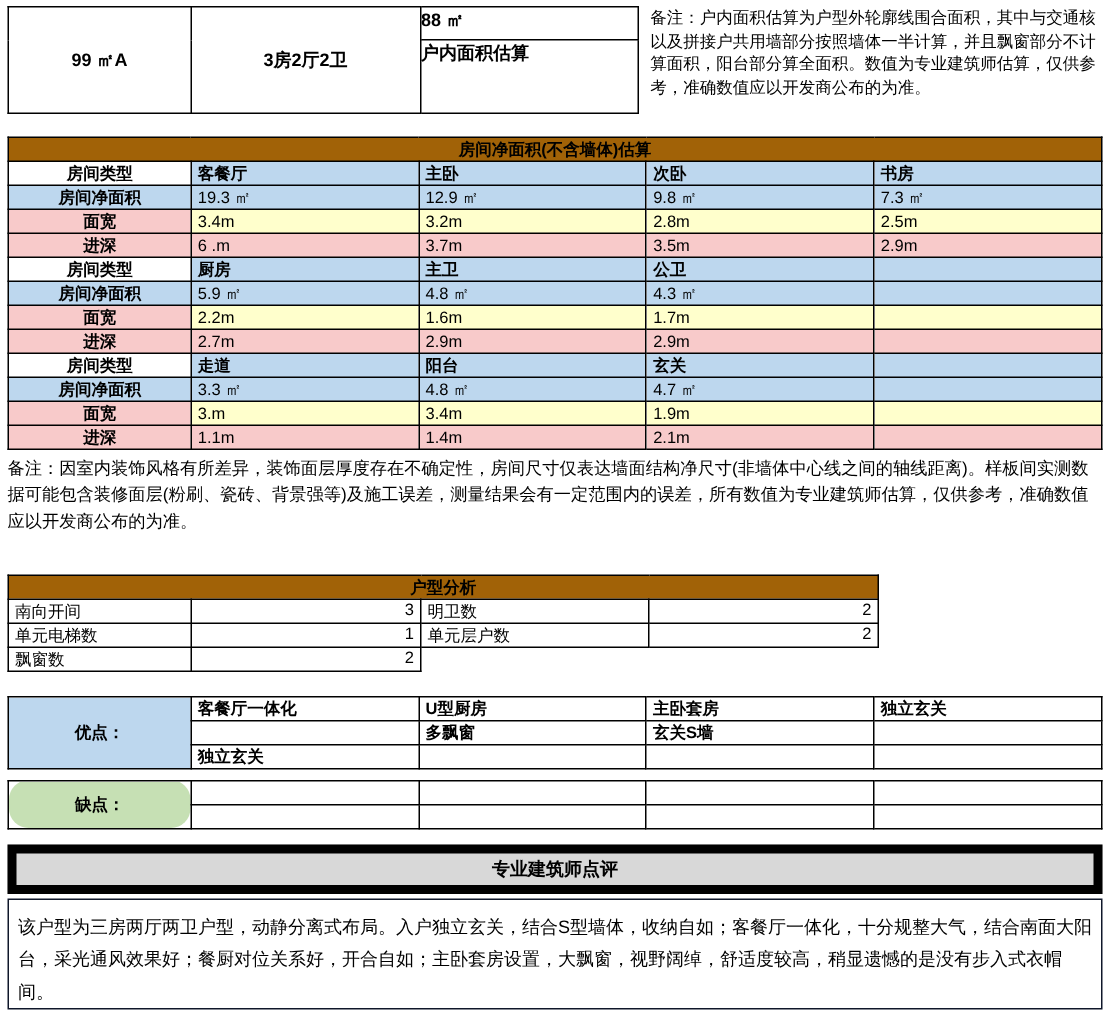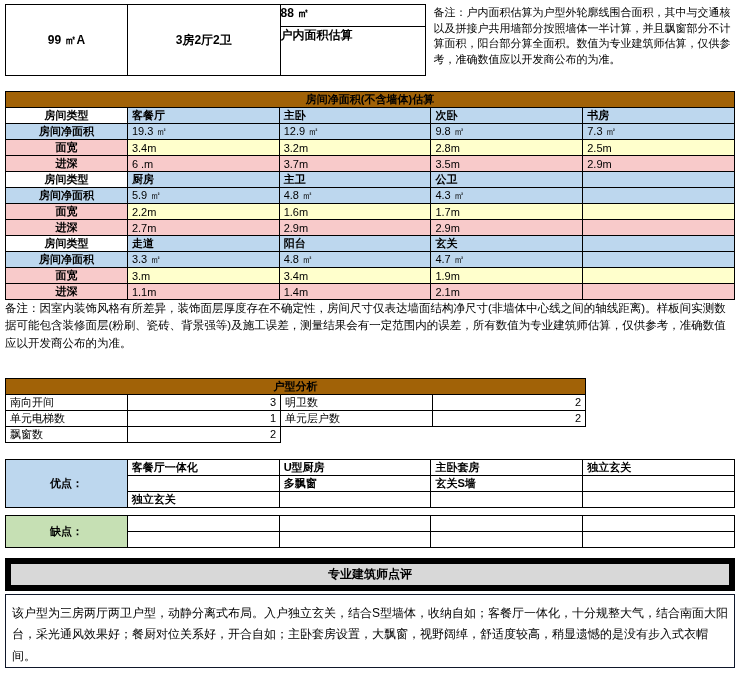--- a/index.html
+++ b/index.html
@@ -29,29 +29,29 @@
   .bold { font-weight:bold; }
   .bgW { background:#ffffff; }
   .bgB { background:#bdd7ee; }
   .bgY { background:#ffffcc; }
   .bgP { background:#f8caca; }
   .bgG { background:#c6e0b4; }
   .num { text-align:right; }
   .noborder { border:none !important; }
 
   .room-table { margin-top:15px; }
-  .note { font-size:11.5px; line-height:1.5; width:730px; }
+  .note { font-size:11.5px; line-height:1.5; margin-top:5px; width:730px; }
 
   .analysis { margin-top:26px; }
   .pros { margin-top:16px; }
   .pros td, .cons td { height:21px; }
   .plabel { text-align:center; font-weight:bold; }
   .pv { font-weight:bold; }
   .cons { margin-top:7px; }
-  .cons td { height:17px; }
+  .cons td { height:17px;border-radius:13px; }
 
   .review { margin-top:10px; }
   .band-full { border:6px solid #000000; background:#d8d8d8; text-align:center; font-weight:bold; font-size:12px; padding:2px 0; width:730px; }
   .review-box { border:1px solid #0f172a; margin-top:3px; padding:8px 6px; font-size:12px; line-height:1.8; height:74px; width:730px; }
 </style>
 </head>
 <body>
 
 <div class="page">
 

